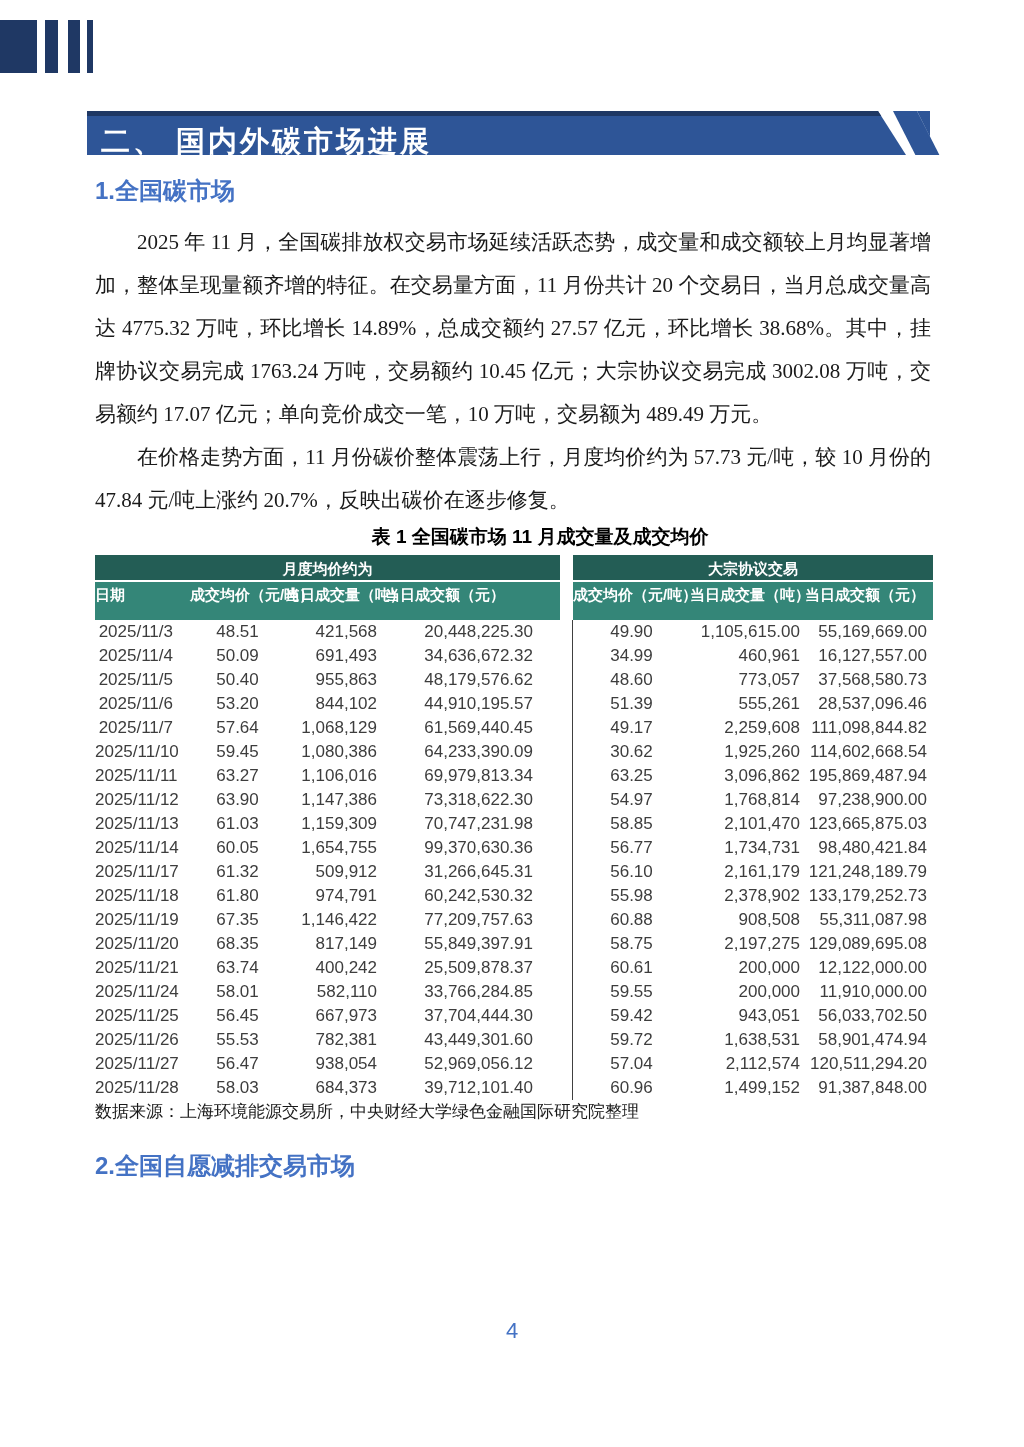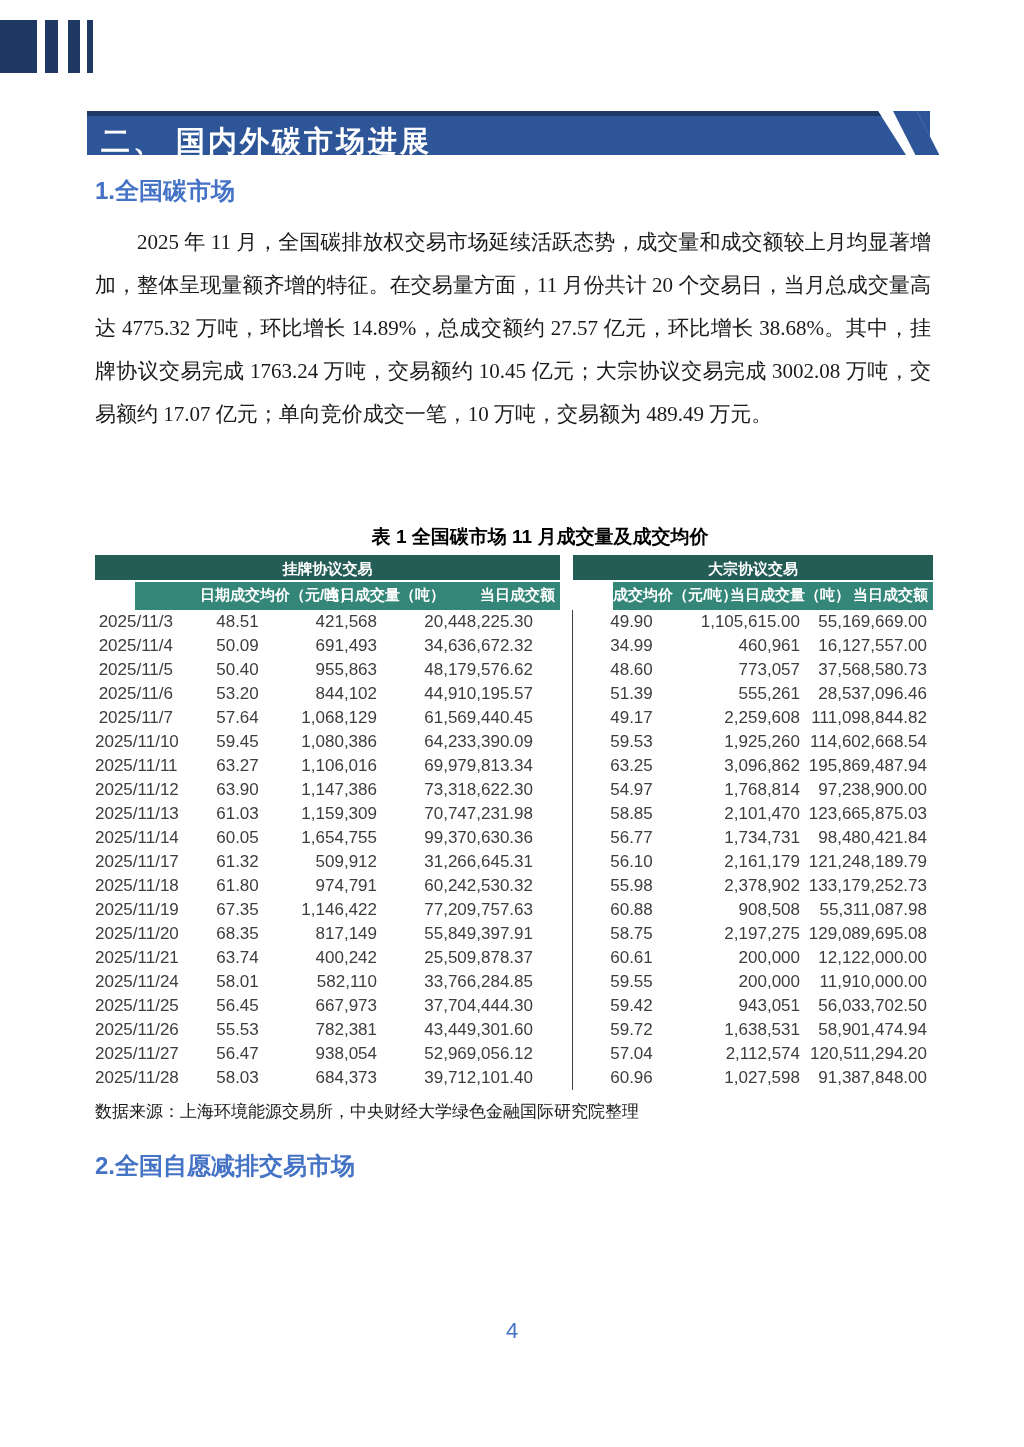--- a/index.html
+++ b/index.html
@@ -56,22 +56,22 @@
   }
   .ctable { position:absolute; left:95px; top:555px; width:838px; font-family:"Liberation Sans", sans-serif; }
   .thead { display:flex; gap:13px; }
   .thead-left { width:465px; }
   .thead-right { width:360px;border-radius:25px; }
   .group-band {
     height:27px; line-height:27px; background:var(--teal-dark); border-bottom:2px solid #fff;
     color:#fff; font-weight:bold; font-size:15px; text-align:center;
   }
   .col-band {
-    display:grid; height:28px; line-height:26px; background:var(--teal-mid);
-    color:#fff; font-weight:bold; font-size:15px; text-align:right; white-space:nowrap;margin-left:40px;
+    display:grid; height:38px; line-height:26px; background:var(--teal-mid);
+    color:#fff; font-weight:bold; font-size:15px; text-align:left; white-space:nowrap;
   }
   .thead-left .col-band  { grid-template-columns:95px 95px 100px 175px; }
   .thead-right .col-band { grid-template-columns:117px 115px 128px; }
   .tbody { position:relative; }
   .trow {
     display:grid; grid-template-columns:95px 95px 100px 175px 13px 117px 115px 128px;
     height:24px; line-height:24px; font-size:17px; color:#3d3d3d; white-space:nowrap;
   }
   .cell-date { text-align:right; padding-right:17px; }
   .cell-lp   { text-align:center; }
@@ -101,27 +101,28 @@
   <div class="banner">
     <div class="banner-main"></div>
     <div class="banner-stripe"></div>
     <div class="banner-corner"></div>
     <div class="banner-text">二、 国内外碳市场进展</div>
   </div>
 
   <div id="s1-heading" class="section-heading">1.全国碳市场</div>
 
   <div id="para1" class="para">2025 年 11 月，全国碳排放权交易市场延续活跃态势，成交量和成交额较上月均显著增加，整体呈现量额齐增的特征。在交易量方面，11 月份共计 20 个交易日，当月总成交量高达 4775.32 万吨，环比增长 14.89%，总成交额约 27.57 亿元，环比增长 38.68%。其中，挂牌协议交易完成 1763.24 万吨，交易额约 10.45 亿元；大宗协议交易完成 3002.08 万吨，交易额约 17.07 亿元；单向竞价成交一笔，10 万吨，交易额为 489.49 万元。</div>
+  <div id="para2" class="para">在价格走势方面，11 月份碳价整体震荡上行，月度均价约为 57.73 元/吨，较 10 月份的 47.84 元/吨上涨约 20.7%，反映出碳价在逐步修复。</div>
 
   <div class="table-title">表 1 全国碳市场 11 月成交量及成交均价</div>
 
   <div class="ctable">
     <div class="thead">
       <div class="thead-left">
-        <div class="group-band">挂牌协议交易</div>
+        <div class="group-band">月度均价约为</div>
         <div class="col-band">
             <div class="">日期</div>
             <div class="">成交均价（元/吨）</div>
             <div class="">当日成交量（吨）</div>
             <div class="">当日成交额（元）</div>
           </div>
       </div>
       <div class="thead-right">
         <div class="group-band">大宗协议交易</div>
         <div class="col-band">
@@ -182,21 +183,21 @@
           <div class="cell-rp">49.17</div>
           <div class="cell-rv">2,259,608</div>
           <div class="cell-ra">111,098,844.82</div>
         </div>
         <div class="trow">
           <div class="cell-date">2025/11/10</div>
           <div class="cell-lp">59.45</div>
           <div class="cell-lv">1,080,386</div>
           <div class="cell-la">64,233,390.09</div>
           <div class="cell-gap"></div>
-          <div class="cell-rp">59.53</div>
+          <div class="cell-rp">30.62</div>
           <div class="cell-rv">1,925,260</div>
           <div class="cell-ra">114,602,668.54</div>
         </div>
         <div class="trow">
           <div class="cell-date">2025/11/11</div>
           <div class="cell-lp">63.27</div>
           <div class="cell-lv">1,106,016</div>
           <div class="cell-la">69,979,813.34</div>
           <div class="cell-gap"></div>
           <div class="cell-rp">63.25</div>
@@ -323,21 +324,21 @@
           <div class="cell-rv">2,112,574</div>
           <div class="cell-ra">120,511,294.20</div>
         </div>
         <div class="trow">
           <div class="cell-date">2025/11/28</div>
           <div class="cell-lp">58.03</div>
           <div class="cell-lv">684,373</div>
           <div class="cell-la">39,712,101.40</div>
           <div class="cell-gap"></div>
           <div class="cell-rp">60.96</div>
-          <div class="cell-rv">1,027,598</div>
+          <div class="cell-rv">1,499,152</div>
           <div class="cell-ra">91,387,848.00</div>
         </div>
       </div>
   </div>
 
   <div class="source-note">数据来源：上海环境能源交易所，中央财经大学绿色金融国际研究院整理</div>
 
   <div id="s2-heading" class="section-heading">2.全国自愿减排交易市场</div>
 
 

